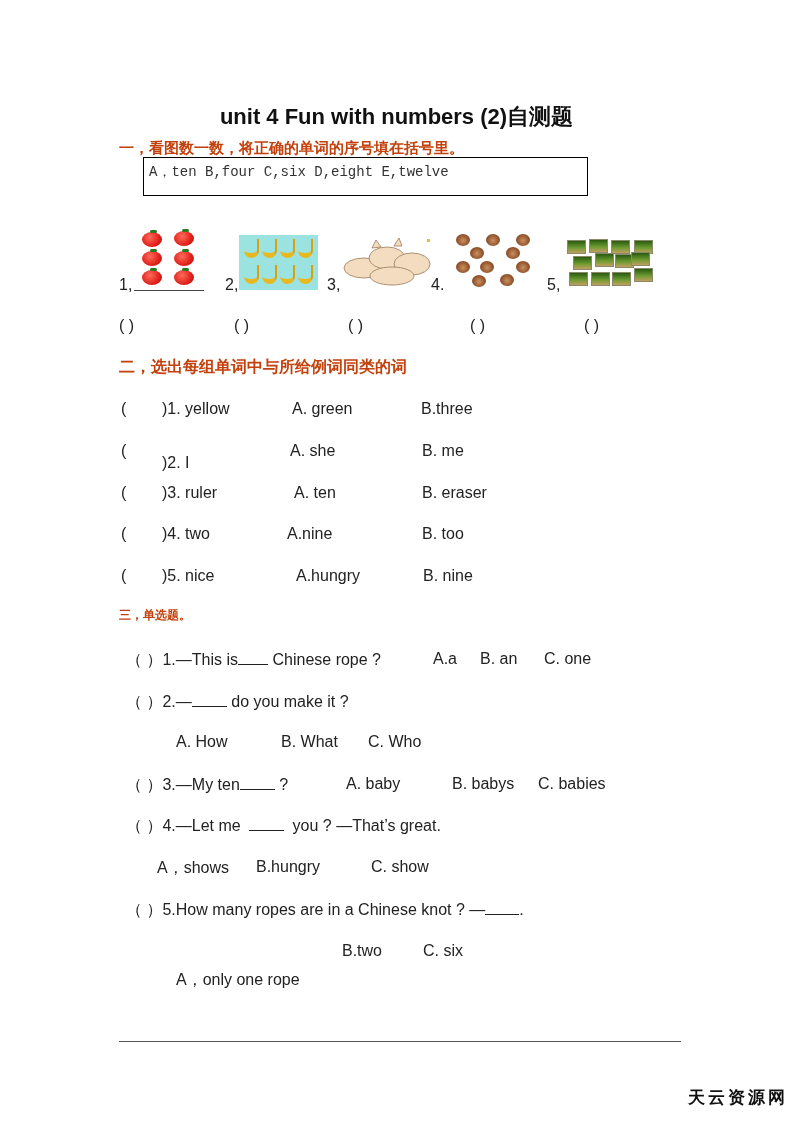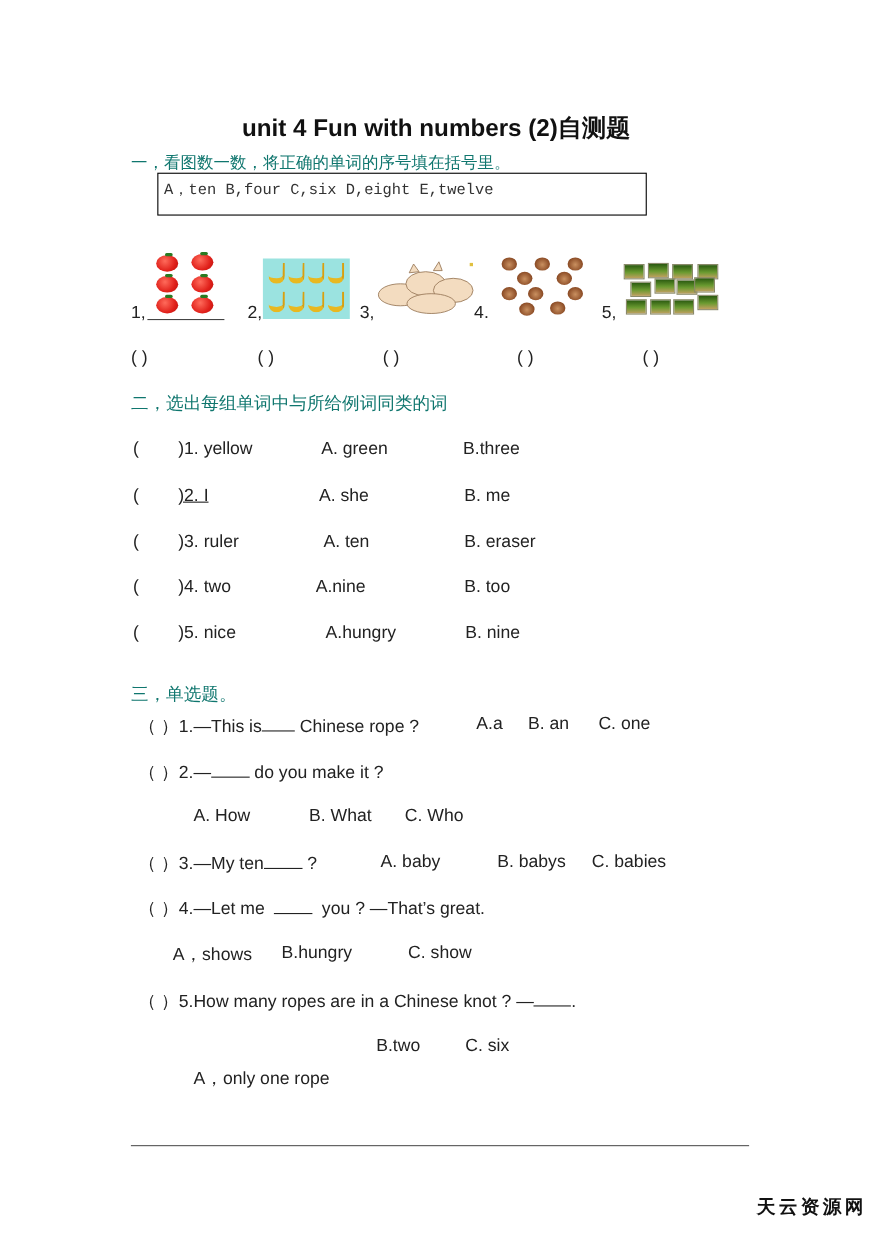--- a/index.html
+++ b/index.html
@@ -1,19 +1,19 @@
 <!DOCTYPE html>
 <html><head>
 <meta charset="utf-8">
 <style>
   html, body { margin:0; padding:0; background:#ffffff; }
   body { width:793px; height:1122px; position:relative; overflow:hidden; color:#111; font-family:"Liberation Sans", "DejaVu Sans", sans-serif; }
   .abs { position:absolute; white-space:nowrap; }
   .title { left:0; width:793px; top:102px; text-align:center; font-size:22px; font-weight:bold; }
-  .cn { font-family:"DejaVu Serif", "Liberation Serif", serif; font-size:15px; color:#0f766e; }
+  .cn { font-family:"DejaVu Serif", "Liberation Serif", serif; font-size:15px; color:#c2410c;font-weight:bold; }
   .box { left:143px; top:157px; width:443px; height:37px; border:1.5px solid #000; }
   .box span { position:absolute; left:5px; top:5px; font-family:"Liberation Mono", "DejaVu Sans Mono", monospace; font-size:14px; color:#333; }
   .txt { font-size:16px; color:#222; }
   .blank { display:inline-block; border-bottom:1px solid #222; height:14px; vertical-align:baseline; }
   .apple { position:absolute; width:20px; height:15px; border-radius:50%; background:radial-gradient(circle at 40% 35%, #ff6b5b, #e0201a 60%, #b5100c); }
   .apple::after { content:""; position:absolute; left:8px; top:-2px; width:7px; height:3px; background:#2a7a22; border-radius:2px; }
   .banana { position:absolute; width:13px; height:14px; border-bottom:5px solid #e8b820; border-right:2px solid #d9a010; border-radius:0 0 12px 12px; }
   .puppy { position:absolute; width:14px; height:12px; border-radius:50%; background:radial-gradient(circle at 50% 55%, #c99060, #8a4a24 70%); }
   .pic { position:absolute; width:17px; height:12px; background:linear-gradient(#2a5a10, #6a9a30 55%, #c0a060); border:1px solid #8a8a6a; }
   .cats { position:absolute; }
@@ -102,40 +102,40 @@
 <div class="abs txt" style="left:584px;top:317px;">(        )</div>
 
 <div class="abs cn" style="left:119px;top:357px;font-size:16px;">二，选出每组单词中与所给例词同类的词</div>
 
 <div class="abs txt" style="left:121px;top:400px;">(</div>
 <div class="abs txt" style="left:162px;top:400px;">)1. yellow</div>
 <div class="abs txt" style="left:292px;top:400px;">A. green</div>
 <div class="abs txt" style="left:421px;top:400px;">B.three</div>
 
 <div class="abs txt" style="left:121px;top:442px;">(</div>
-<div class="abs txt" style="left:162px;top:442px;text-decoration:underline;">)2.    I</div>
+<div class="abs txt" style="left:162px;top:454px;">)2.    I</div>
 <div class="abs txt" style="left:290px;top:442px;">A. she</div>
 <div class="abs txt" style="left:422px;top:442px;">B. me</div>
 
 <div class="abs txt" style="left:121px;top:484px;">(</div>
 <div class="abs txt" style="left:162px;top:484px;">)3.    ruler</div>
 <div class="abs txt" style="left:294px;top:484px;">A. ten</div>
 <div class="abs txt" style="left:422px;top:484px;">B. eraser</div>
 
 <div class="abs txt" style="left:121px;top:525px;">(</div>
 <div class="abs txt" style="left:162px;top:525px;">)4.    two</div>
 <div class="abs txt" style="left:287px;top:525px;">A.nine</div>
 <div class="abs txt" style="left:422px;top:525px;">B. too</div>
 
 <div class="abs txt" style="left:121px;top:567px;">(</div>
 <div class="abs txt" style="left:162px;top:567px;">)5.    nice</div>
 <div class="abs txt" style="left:274px;top:567px;margin-left:22px;">A.hungry</div>
 <div class="abs txt" style="left:423px;top:567px;">B.     nine</div>
 
-<div class="abs cn" style="left:119px;top:621px;font-size:16px;">三，单选题。</div>
+<div class="abs cn" style="left:119px;top:607px;font-size:12px;">三，单选题。</div>
 
 <div class="abs txt" style="left:126px;top:650px;">
   <span>（     ）</span><span>1.—This is</span><span class="blank" style="width:30px;"></span><span> Chinese rope ?</span>
 </div>
 <div class="abs txt" style="left:433px;top:650px;">A.a</div>
 <div class="abs txt" style="left:480px;top:650px;">B. an</div>
 <div class="abs txt" style="left:544px;top:650px;">C. one</div>
 
 <div class="abs txt" style="left:126px;top:692px;">
   <span>（     ）</span><span>2.—</span><span class="blank" style="width:35px;"></span><span> do you make it ?</span>

